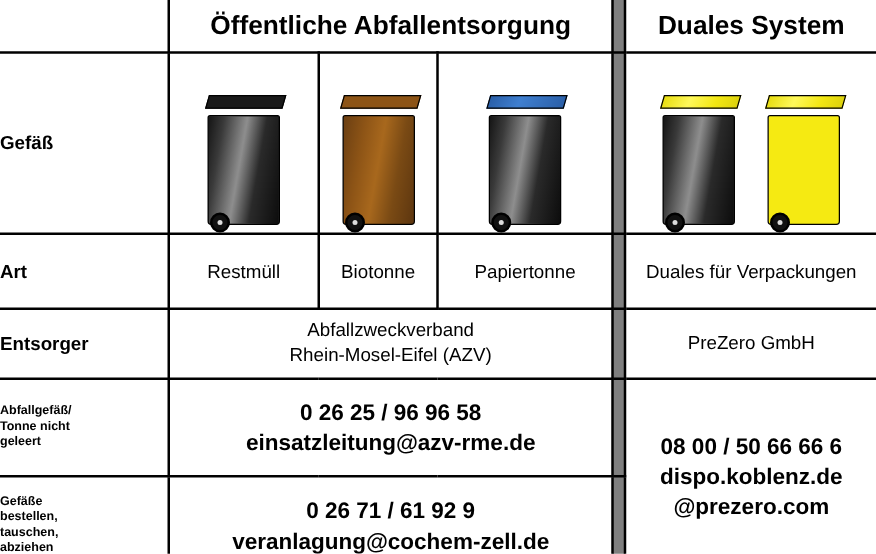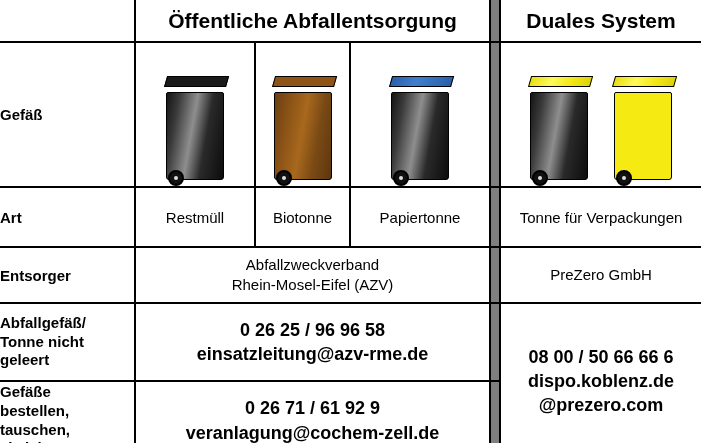--- a/index.html
+++ b/index.html
@@ -61,21 +61,21 @@
   .gapcol.top { border-top: none; }
 
   .rowlabel {
     font-weight: bold;
     font-size: 15px;
     padding-left: 8px;
     text-align: left;
     border-left: none !important;
   }
   .rowlabel.small {
-    font-size: 15px;
+    font-size: 10px;
     line-height: 1.25;
   }
   .cell-center {
     text-align: center;
     font-size: 15px;
   }
   .cell-center.big {
     font-size: 18px;
     font-weight: bold;
     line-height: 1.35;
@@ -225,21 +225,21 @@
           </div>
         </td>
       </tr>
 
       <tr style="height:60px;">
         <td class="rowlabel">Art</td>
         <td class="cell-center">Restmüll</td>
         <td class="cell-center">Biotonne</td>
         <td class="cell-center">Papiertonne</td>
         <td class="gapcol"></td>
-        <td class="cell-center" style="border-right:none;">Tonne für Verpackungen</td>
+        <td class="cell-center" style="border-right:none;">Duales für Verpackungen</td>
       </tr>
 
       <tr style="height:56px;">
         <td class="rowlabel">Entsorger</td>
         <td class="cell-center med two-line" colspan="3">Abfallzweckverband
 Rhein-Mosel-Eifel (AZV)</td>
         <td class="gapcol"></td>
         <td class="cell-center med" style="border-right:none;">PreZero GmbH</td>
       </tr>
 

